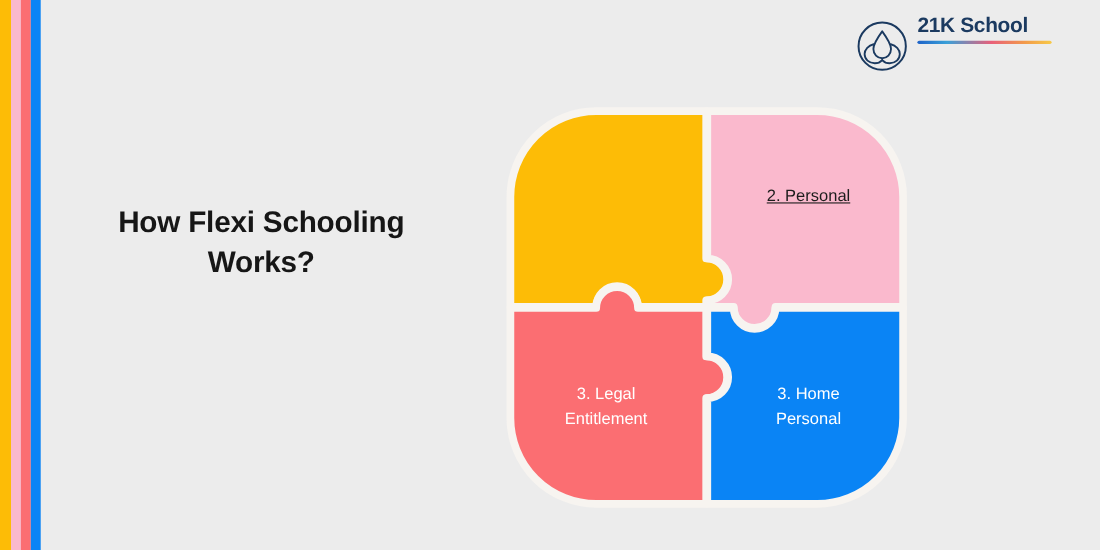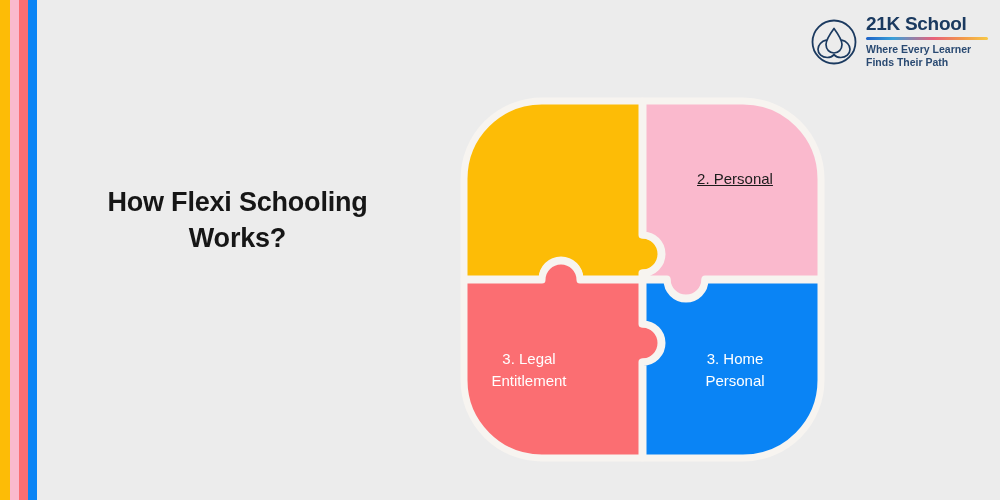--- a/index.html
+++ b/index.html
@@ -17,21 +17,21 @@
 
   
   .heading{
     position:absolute;left:60px;top:184px;width:355px;
     text-align:center;
     font-size:27px;font-weight:bold;line-height:1.35;
     color:#161616;letter-spacing:-0.2px;
   }
 
   
-  .logo{position:absolute;left:810px;top:14px;width:180px;height:58px;}
+  .logo{position:absolute;left:778px;top:14px;width:180px;height:58px;}
   .logo-mark{position:absolute;left:0;top:4px;width:48px;height:48px;}
   .logo-text-wrap{position:absolute;left:56px;top:0;width:124px;}
   .logo-name{
     font-size:19px;font-weight:bold;color:#1b3a60;
     letter-spacing:-0.3px;line-height:1.1;
   }
   .logo-rule{
     width:122px;height:3px;margin:2px 0 3px 0;border-radius:2px;
     background:linear-gradient(to right,#1e63c8 0%,#3aa0d8 22%,#e8607a 55%,#f29a4a 80%,#f7c948 100%);
   }
@@ -44,21 +44,21 @@
   .puzzle svg{display:block;width:375px;height:375px;overflow:visible;}
 
   .piece-label{
     position:absolute;text-align:center;
     font-size:15px;line-height:1.45;
   }
   .lbl-dark{color:#1c1c1c;}
   .lbl-light{color:#ffffff;}
   .lbl1{left:466px;top:168px;width:170px;}
   .lbl2{left:650px;top:168px;width:170px;text-decoration:underline;}
-  .lbl3{left:444px;top:348px;width:170px;}
+  .lbl3{left:466px;top:348px;width:170px;}
   .lbl4{left:650px;top:348px;width:170px;}
 </style>
 </head>
 <body style="background: rgb(236, 236, 236);">
 
 <div id="stage">
 
   <div class="stripes">
     <div class="stripe" style="background: rgb(253, 188, 6); width: 10px;"></div>
     <div class="stripe" style="background: rgb(250, 185, 205); width: 9px;"></div>
@@ -76,24 +76,20 @@
       <svg viewBox="0 0 48 48" width="48" height="48" aria-hidden="true">
         <circle cx="24" cy="24" r="21.5" fill="none" stroke="#1b3a60" stroke-width="1.8"></circle>
         <path d="M24 10.5 C29.5 18 32 22 32 26.5 C32 31.4 28.4 35 24 35 C19.6 35 16 31.4 16 26.5 C16 22 18.5 18 24 10.5 Z" fill="none" stroke="#1b3a60" stroke-width="1.7" stroke-linejoin="round"></path>
         <path d="M16.2 22.2 C11.6 23.2 8 27 8 31.2 C8 36 12 39.5 17.2 39.5 C20 39.5 22.4 38.4 24 36.6" fill="none" stroke="#1b3a60" stroke-width="1.7" stroke-linecap="round"></path>
         <path d="M31.8 22.2 C36.4 23.2 40 27 40 31.2 C40 36 36 39.5 30.8 39.5 C28 39.5 25.6 38.4 24 36.6" fill="none" stroke="#1b3a60" stroke-width="1.7" stroke-linecap="round"></path>
       </svg>
     </div>
     <div class="logo-text-wrap">
       <div class="logo-name" style="color: rgb(27, 58, 96);">21K School</div>
       <div class="logo-rule"></div>
-      <div class="logo-tag" style="color: rgb(42, 74, 114);">
-        <div>Where Every Learner</div>
-        <div>Finds Their Path</div>
-      </div>
     </div>
   </div>
 
   <div class="puzzle">
     <svg viewBox="0 0 375 375" aria-hidden="true">
 
       <g stroke="#f7f4f0" stroke-width="7" stroke-linejoin="round">
 
         <path d="M 9 87
                  A 78 78 0 0 1 87 9

